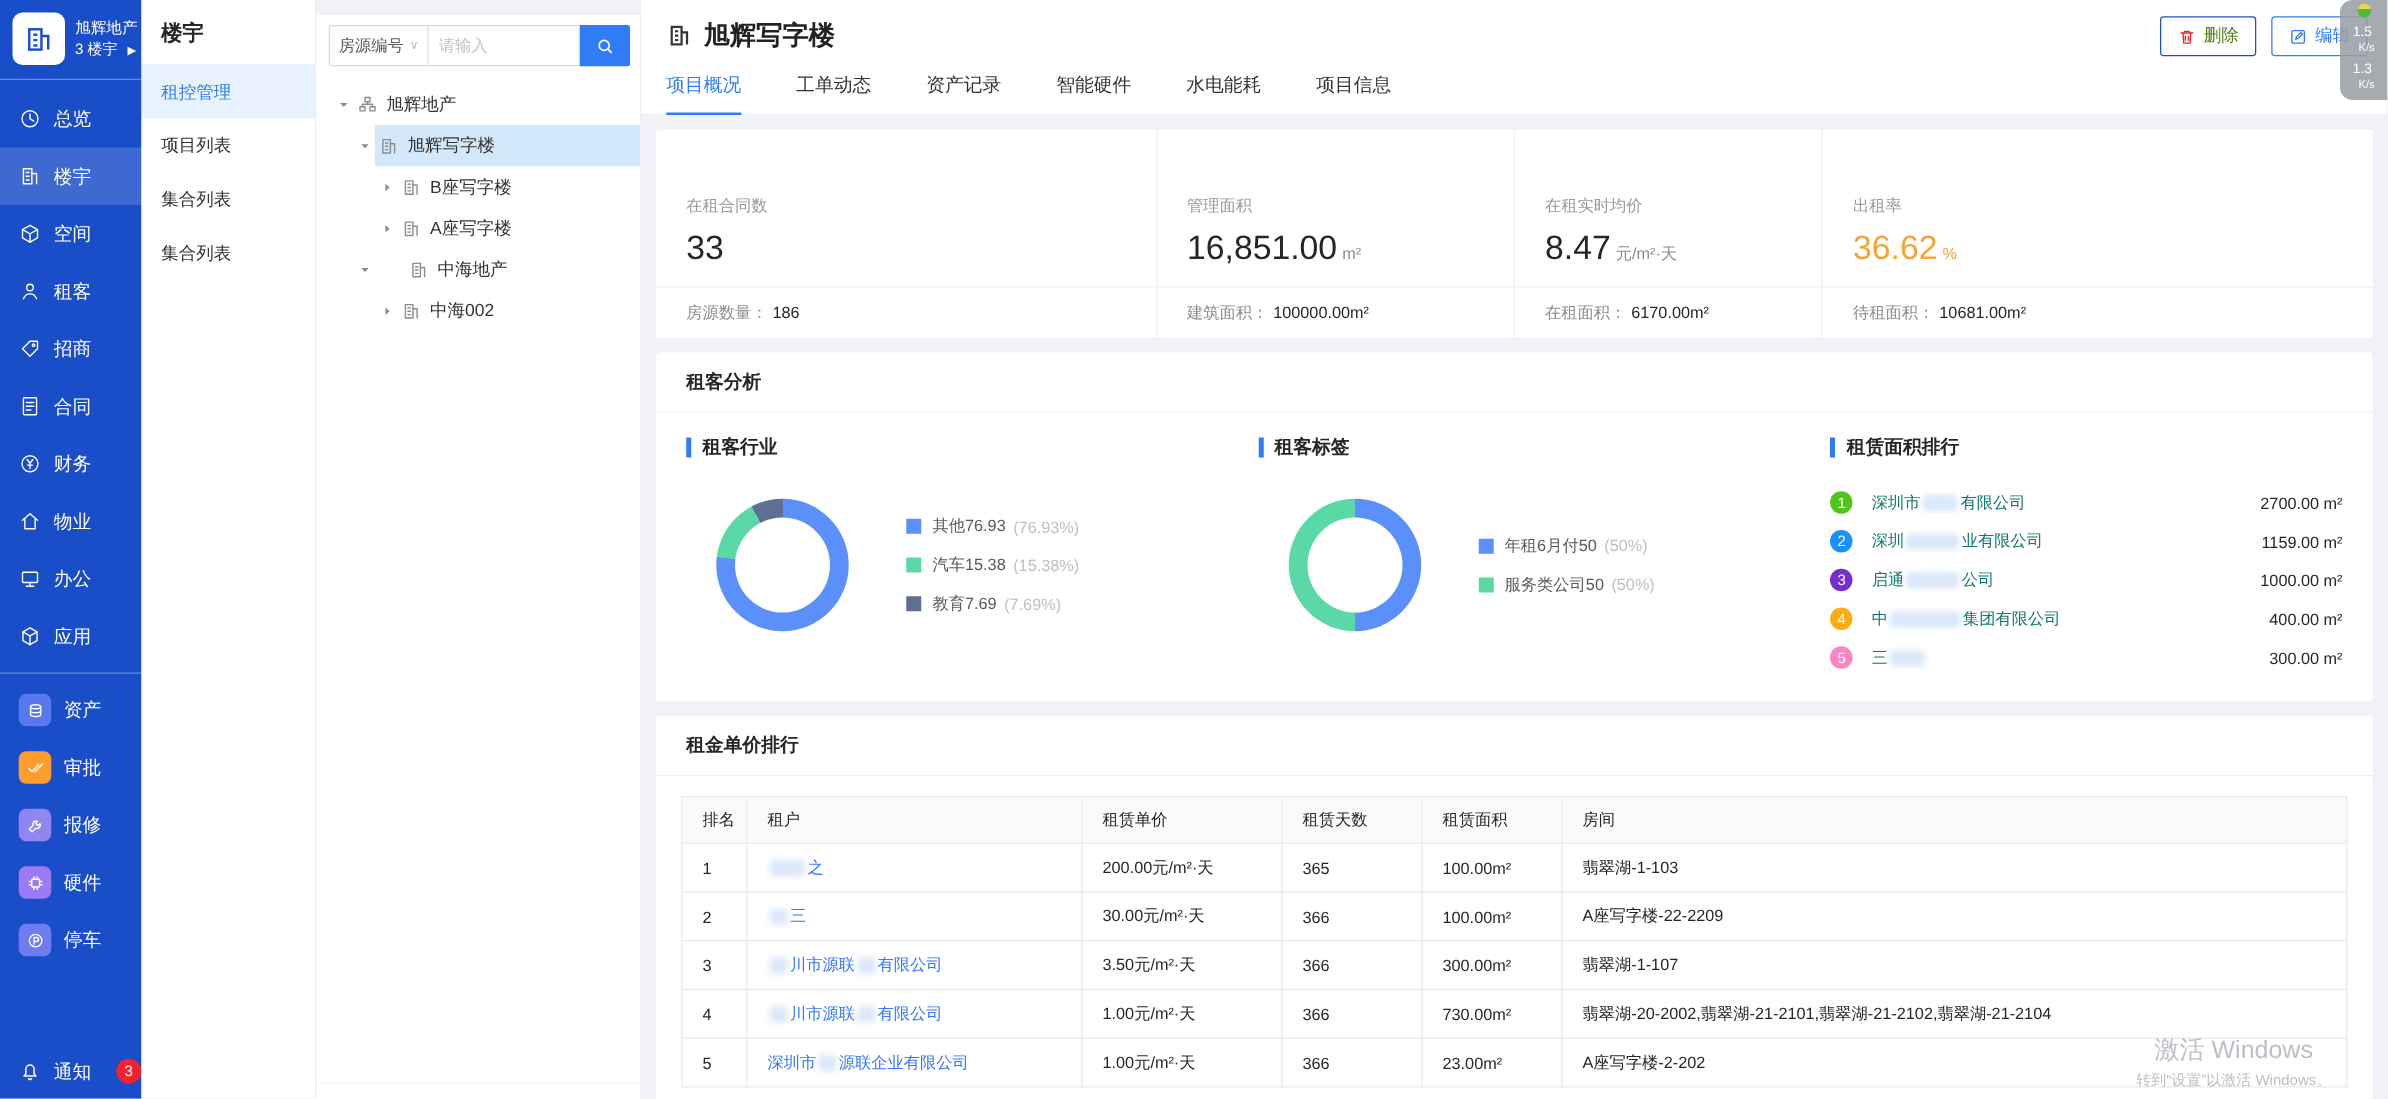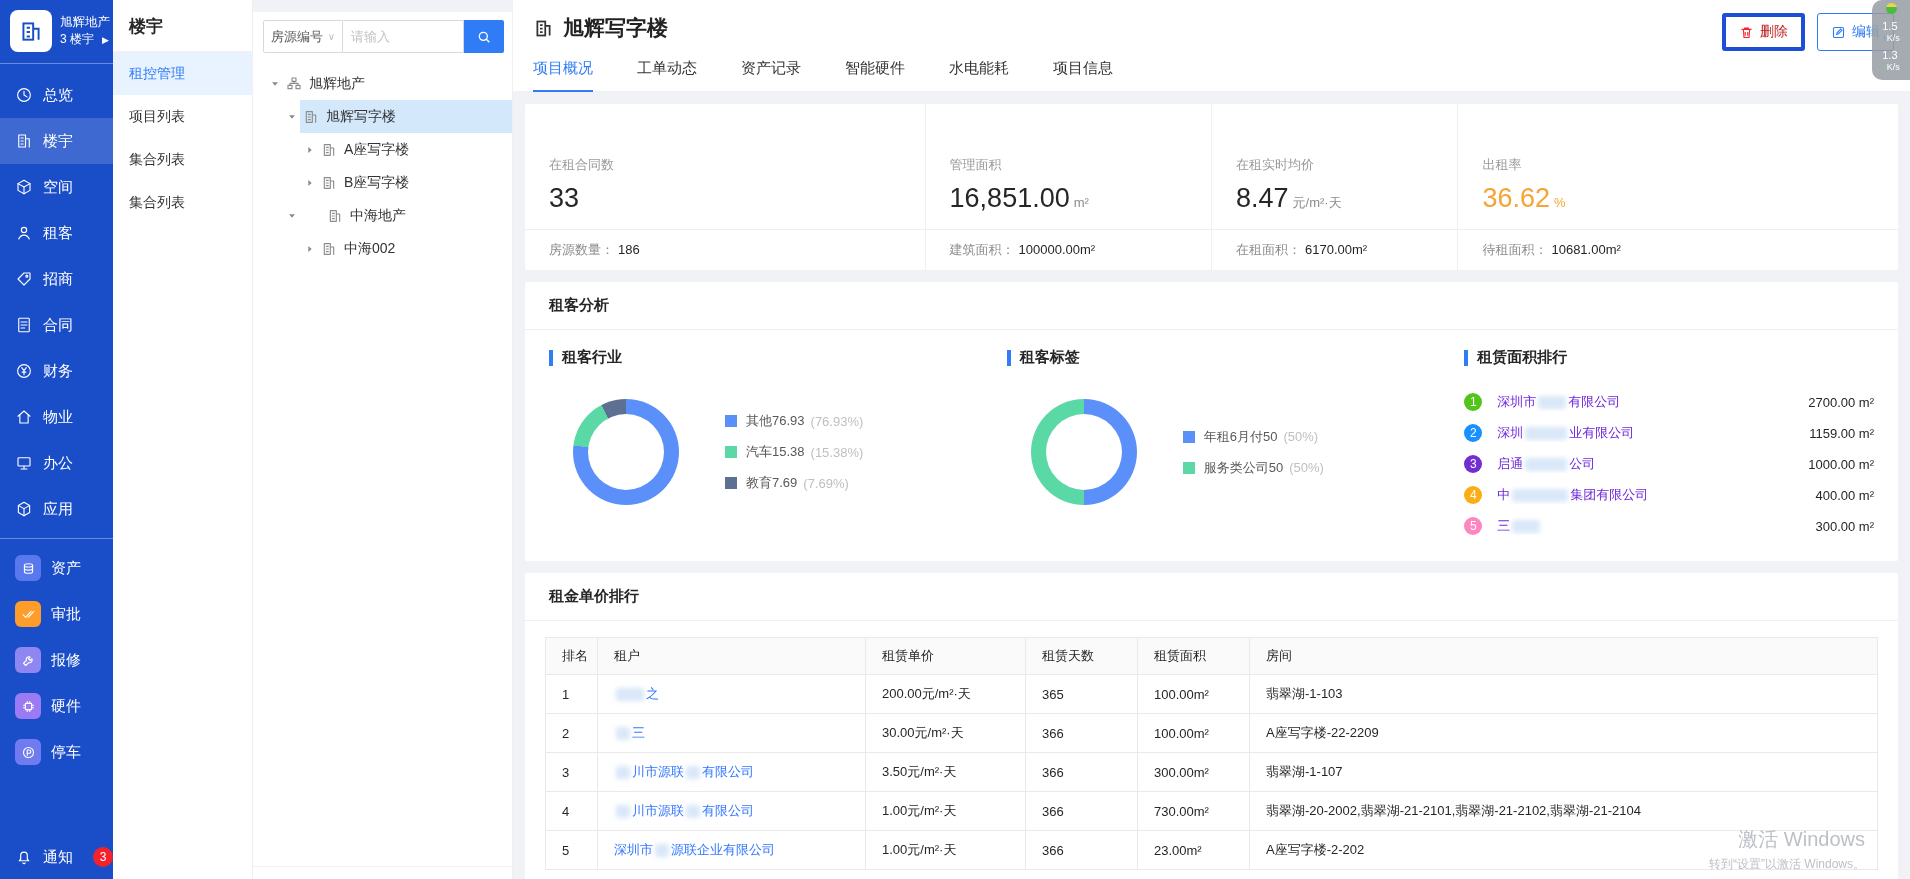--- a/index.html
+++ b/index.html
@@ -44,21 +44,21 @@
   .tree-row.selected .row-inner { background:#D4E8FC; }
   .tree-strip { position:absolute; left:0; right:0; bottom:0; height:13px; border-top:1px solid #F2F2F2; background:#fff; }
 
   
   #main { position:absolute; left:513px; right:0; top:0; bottom:0; background:#F0F2F5; }
   .main-header { background:#fff; padding:14px 20px 0; border-bottom:1px solid #F0F0F0; position:relative; }
   .title-row { display:flex; align-items:center; gap:9px; }
   .page-title { font-size:21px; font-weight:bold; color:#222; }
   .header-buttons { position:absolute; right:16px; top:13px; display:flex; gap:12px; }
   .btn { display:flex; align-items:center; gap:6px; padding:6px 13px; border-radius:3px; font-size:14px; background:#fff; cursor:pointer; }
-  .btn-delete { border:4px solid #1d4ed8; color:#b91c1c; }
+  .btn-delete { border:1px solid #1d4ed8; color:#4d7c0f; }
   .btn-edit { border:1px solid #2F7CF6; color:#2F7CF6; }
   .tabs { display:flex; gap:44px; margin-top:17px; }
   .tab { font-size:15px; color:#333; padding-bottom:13px; cursor:pointer; position:relative; }
   .tab.active { color:#2F7CF6; }
   .tab.active::after { content:""; position:absolute; left:0; right:0; bottom:-1px; height:2px; background:#2F7CF6; }
 
   .content { padding:12px 12px 0; }
   .card { background:#fff; border-radius:2px; margin-bottom:12px; }
 
   
@@ -84,33 +84,33 @@
   .donut { width:106px; height:106px; border-radius:50%; position:relative; margin-left:24px; flex:none; }
   .donut::after { content:""; position:absolute; inset:15px; background:#fff; border-radius:50%; }
   .legend { margin-left:46px; display:flex; flex-direction:column; gap:13px; }
   .legend-item { display:flex; align-items:center; font-size:13px; white-space:nowrap; }
   .legend-sq { width:12px; height:12px; margin-right:9px; flex:none; }
   .legend-name { color:#595959; }
   .legend-pct { color:#BFBFBF; margin-left:6px; }
   .rank-list { margin-top:26px; display:flex; flex-direction:column; gap:13px; }
   .rank-item { display:flex; align-items:center; }
   .rank-badge { width:18px; height:18px; border-radius:50%; color:#fff; font-size:12px; display:flex; align-items:center; justify-content:center; margin-right:15px; flex:none; }
-  .rank-name { color:#6d28d9; font-size:13px; flex:1; cursor:pointer; white-space:nowrap; overflow:hidden; }
+  .rank-name { color:#0f766e; font-size:13px; flex:1; cursor:pointer; white-space:nowrap; overflow:hidden; }
   .rank-val { color:#262626; font-size:13px; white-space:nowrap; margin-left:10px; }
   .redact { display:inline-block; height:13px; background:#D9E7F9; filter:blur(2.5px); border-radius:2px; vertical-align:middle; margin:0 2px; }
 
   
   .table-wrap { padding:16px 20px 22px; }
   table { width:100%; border-collapse:collapse; font-size:13px; color:#262626; table-layout:fixed; }
   th, td { border:1px solid #E9E9E9; padding:0 16px; height:39px; text-align:left; font-weight:normal; overflow:hidden; white-space:nowrap; }
   th { background:#FAFAFA; height:37px; }
   td.tenant-cell { color:#3377FE; cursor:pointer; }
 
   
-  .watermark { position:absolute; right:45px; bottom:6px; color:#BCC0C6; text-align:right; z-index:20; }
+  .watermark { position:absolute; right:45px; bottom:6px; color:#BCC0C6; text-align:center; z-index:20; }
   .wm1 { font-size:20px; }
   .wm2 { font-size:12px; margin-top:3px; }
   .net-widget { position:absolute; right:0; top:0; width:38px; height:80px; background:rgba(150,156,165,.85); border-radius:10px 0 0 10px; z-index:99; color:#fff; display:flex; flex-direction:column; align-items:center; padding-top:3px; }
   .nw-dot { width:11px; height:11px; border-radius:50%; background:linear-gradient(#E8D44D 35%, #4CBB3E 35%); }
   .nw-group { margin-top:6px; text-align:left; line-height:1.15; }
   .nw-val { font-size:11px; }
   .nw-unit { font-size:9px; }
   .arrow-up { color:#4DA3FF; }
   .arrow-down { color:#7BE06A; }
 </style>
@@ -364,38 +364,38 @@
           </svg>
         </span>
         <span class="row-inner">
           <span class="icon">
             <svg width="16" height="16" viewBox="0 0 24 24" fill="none" stroke="#8C8C8C" stroke-width="1.7" stroke-linejoin="round" stroke-linecap="round">
               <rect x="5" y="4" width="9" height="16"></rect>
               <path d="M14 9h5v11"></path>
               <path d="M8 8h3M8 12h3M8 16h3"></path>
             </svg>
           </span>
-          <span>A座写字楼</span>
+          <span>B座写字楼</span>
         </span>
       </div>
       <div class="tree-row" style="padding-left: 49px;">
         <span class="caret-box">
           <svg width="10" height="10" viewBox="0 0 24 24" fill="#8A8A8A">
             <path d="M8 5l8 7-8 7z"></path>
           </svg>
         </span>
         <span class="row-inner">
           <span class="icon">
             <svg width="16" height="16" viewBox="0 0 24 24" fill="none" stroke="#8C8C8C" stroke-width="1.7" stroke-linejoin="round" stroke-linecap="round">
               <rect x="5" y="4" width="9" height="16"></rect>
               <path d="M14 9h5v11"></path>
               <path d="M8 8h3M8 12h3M8 16h3"></path>
             </svg>
           </span>
-          <span>B座写字楼</span>
+          <span>A座写字楼</span>
         </span>
       </div>
       <div class="tree-row" style="padding-left: 31px; gap: 24px;">
         <span class="caret-box">
           <svg width="10" height="10" viewBox="0 0 24 24" fill="#8A8A8A">
             <path d="M5 8l7 8 7-8z"></path>
           </svg>
         </span>
         <span class="row-inner">
           <span class="icon">

